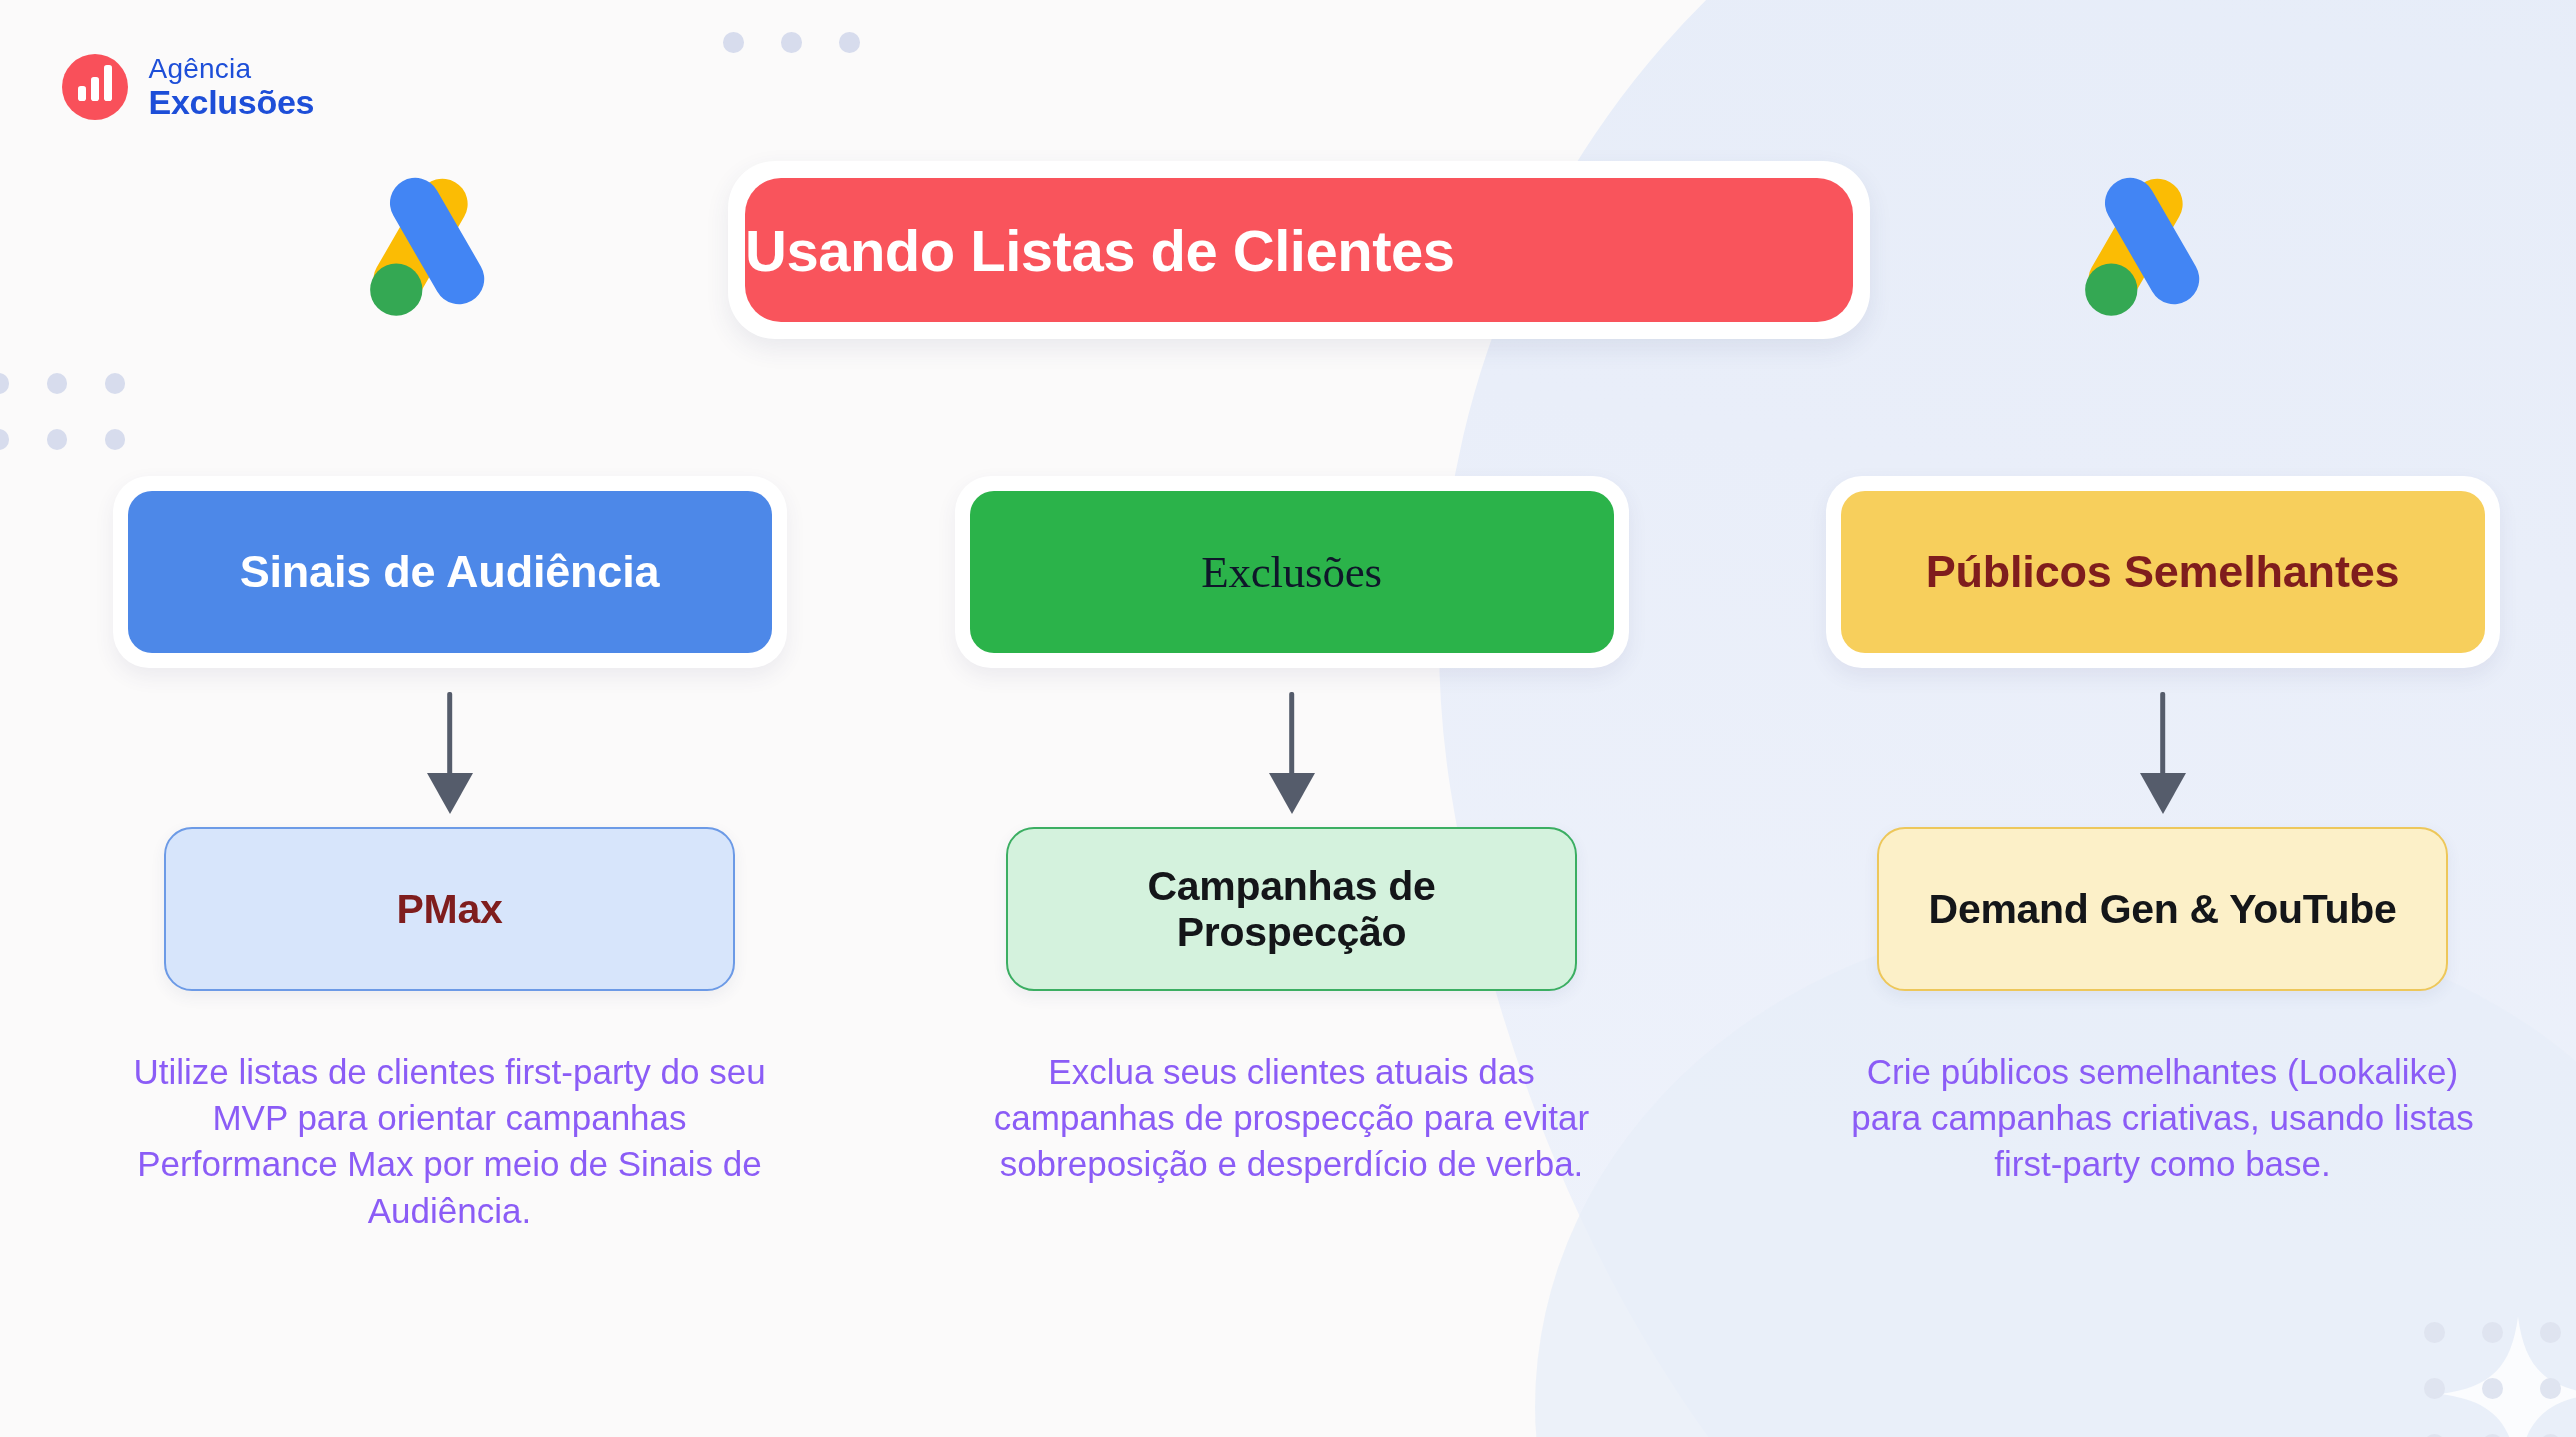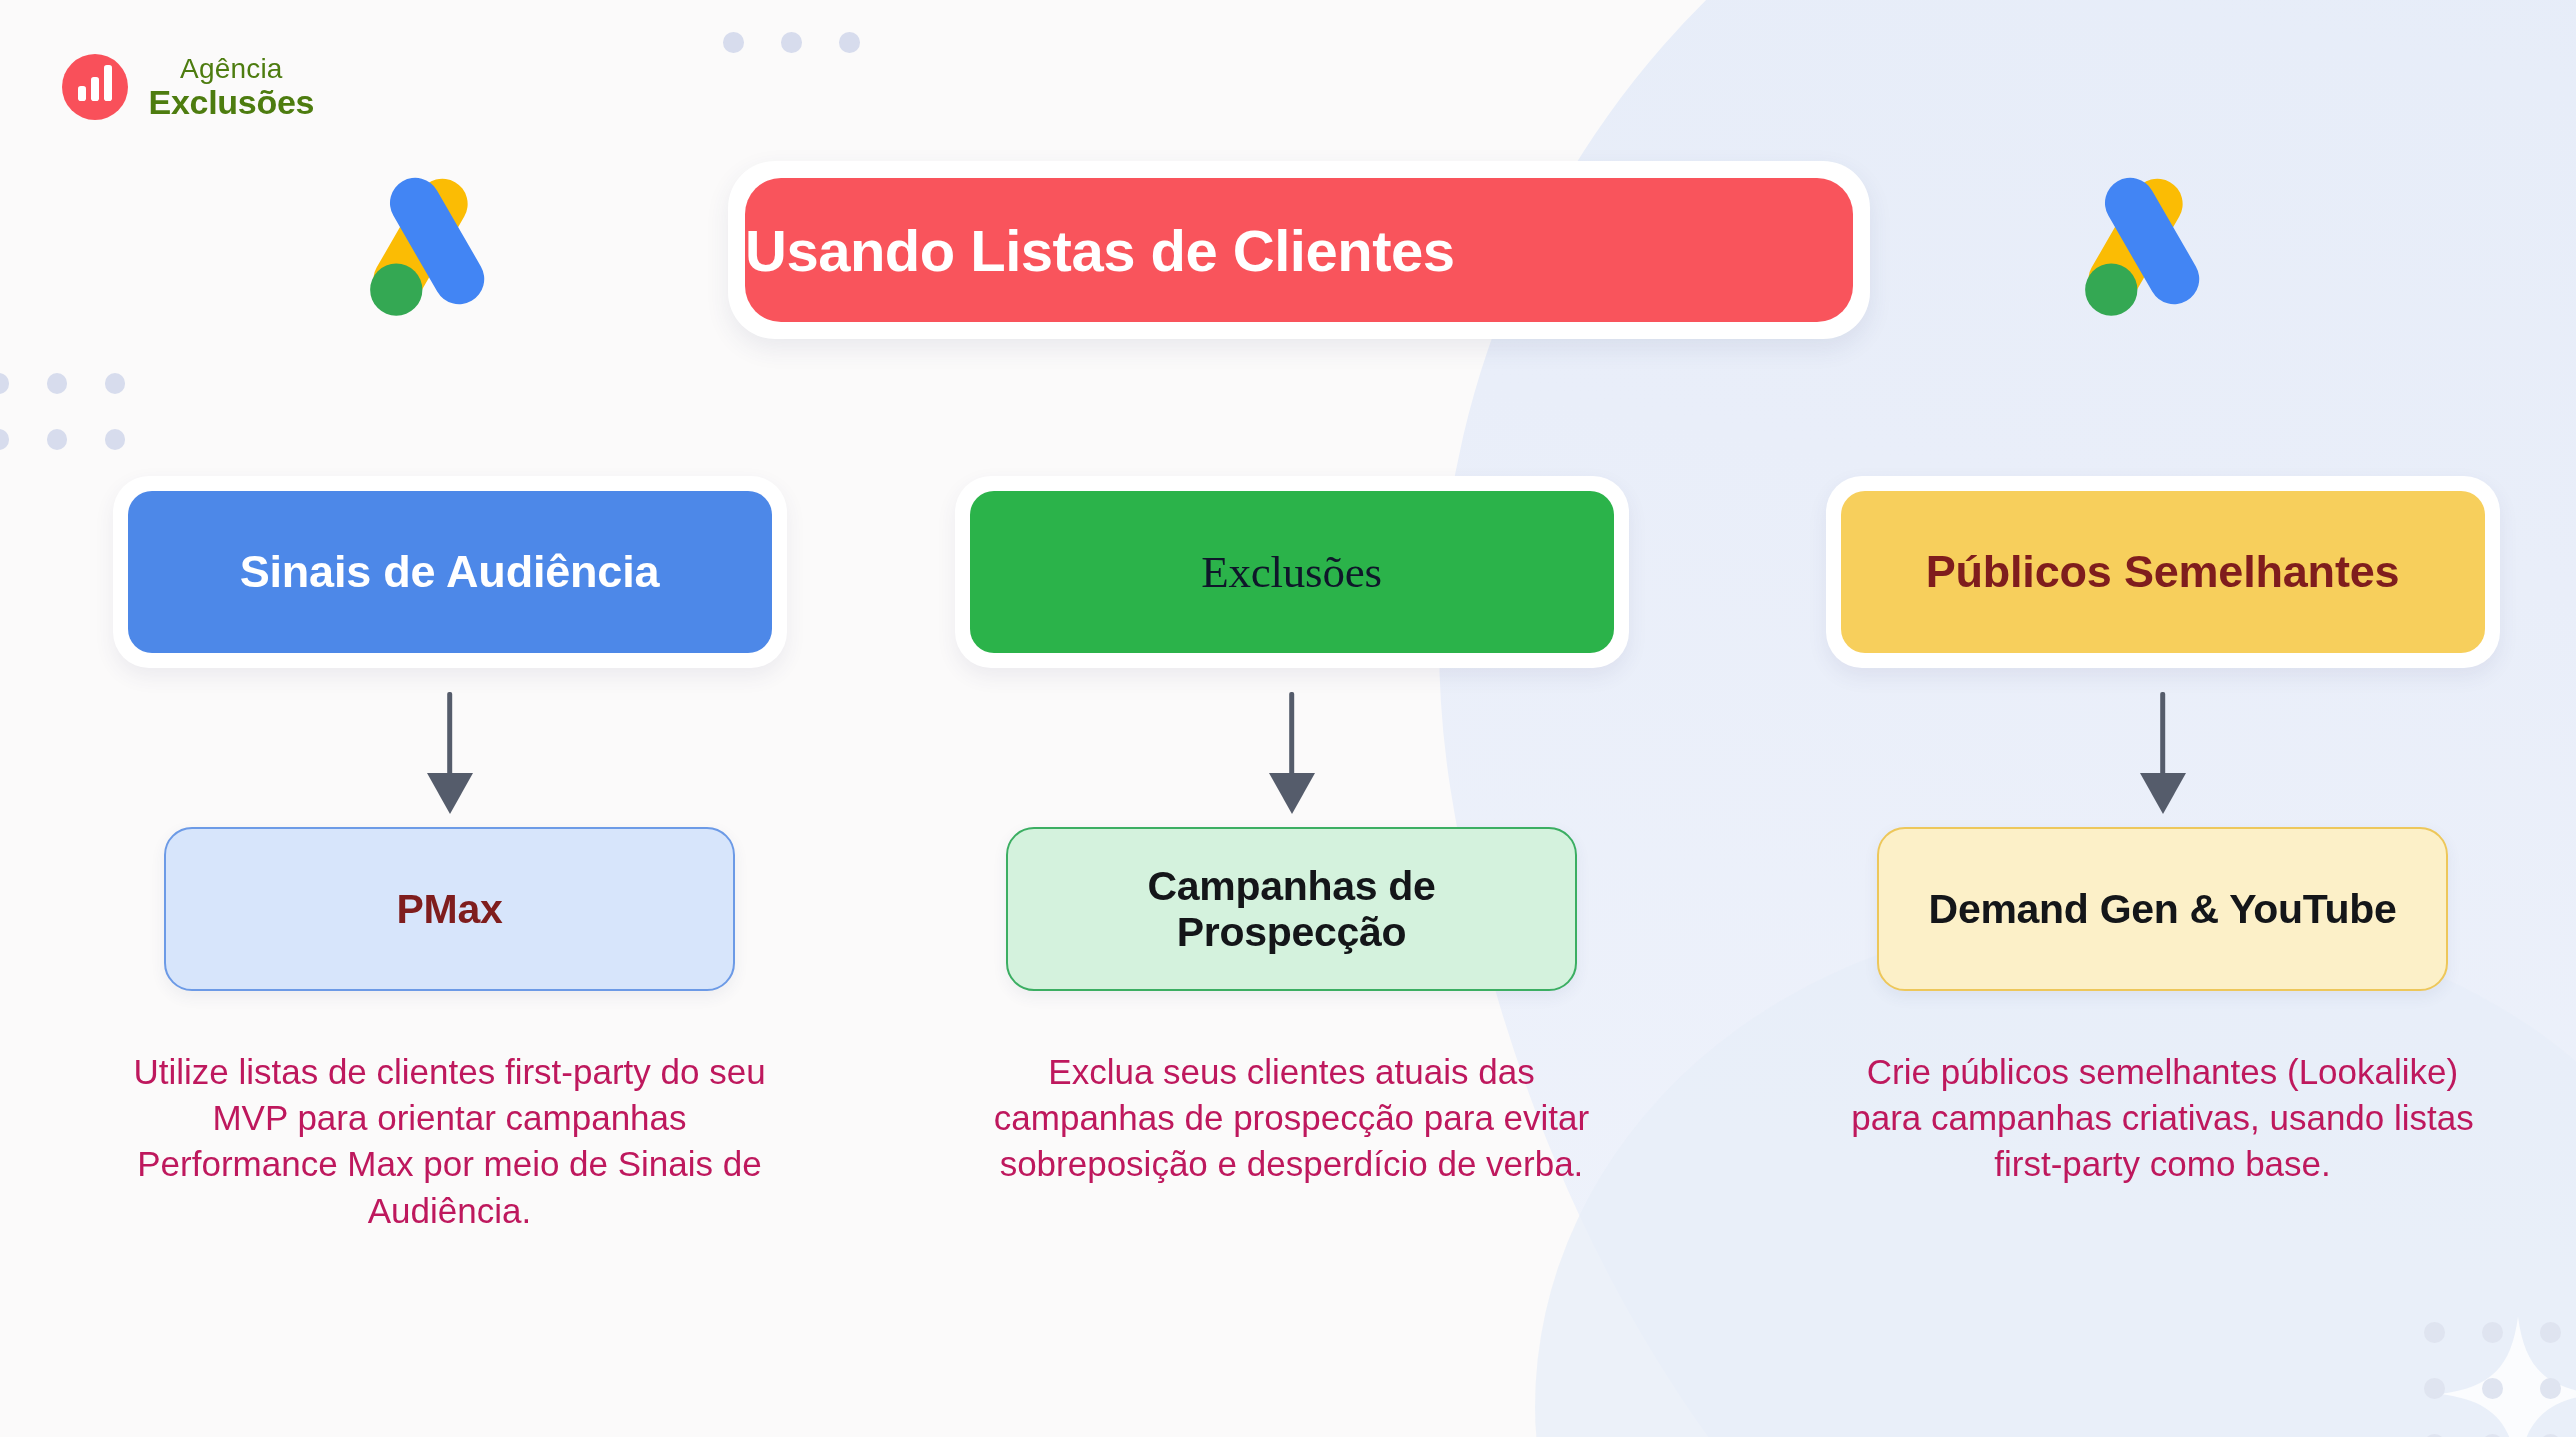--- a/index.html
+++ b/index.html
@@ -68,21 +68,21 @@
   .logo-badge {
     width:66px; height:66px; border-radius:50%;
     background:#f9505a;
     display:flex; align-items:flex-end; justify-content:center;
     gap:4.7px; padding-bottom:19px;
   }
   .logo-badge i { display:block; width:8.4px; background:#fff; border-radius:2.8px; }
   .logo-badge i:nth-child(1){ height:15px; }
   .logo-badge i:nth-child(2){ height:24px; }
   .logo-badge i:nth-child(3){ height:36px; }
-  .logo-text { line-height:1.06; color:#4d7c0f;text-align:center; }
+  .logo-text { line-height:1.06; color:#1d4ed8; }
   .logo-text .l1 { font-size:28px; font-weight:400; letter-spacing:0.2px; }
   .logo-text .l2 { font-size:34px; font-weight:800; letter-spacing:-0.3px; }
 
   
   .gads { position:absolute; width:168px; height:159px; }
   #gads-left  { top:170px; left:344px; }
   #gads-right { top:170px; left:2059px; }
 
   
   #title-wrap {
@@ -156,21 +156,21 @@
     box-shadow:0 5.6px 15px rgba(60,70,110,.07);
   }
   .sub-box span { font-size:41px; font-weight:800; text-align:center; line-height:1.13; letter-spacing:-0.3px; }
 
   
   .caption {
     margin-top:58px;
     width:646px;
     font-size:35px;
     line-height:1.32;
-    color:#be185d;
+    color:#8b5cf6;
     text-align:center;
     font-weight:400;
   }
 </style>
 </head>
 <body>
 
 <div id="canvas">
 
   <div class="bg-blob"></div>

